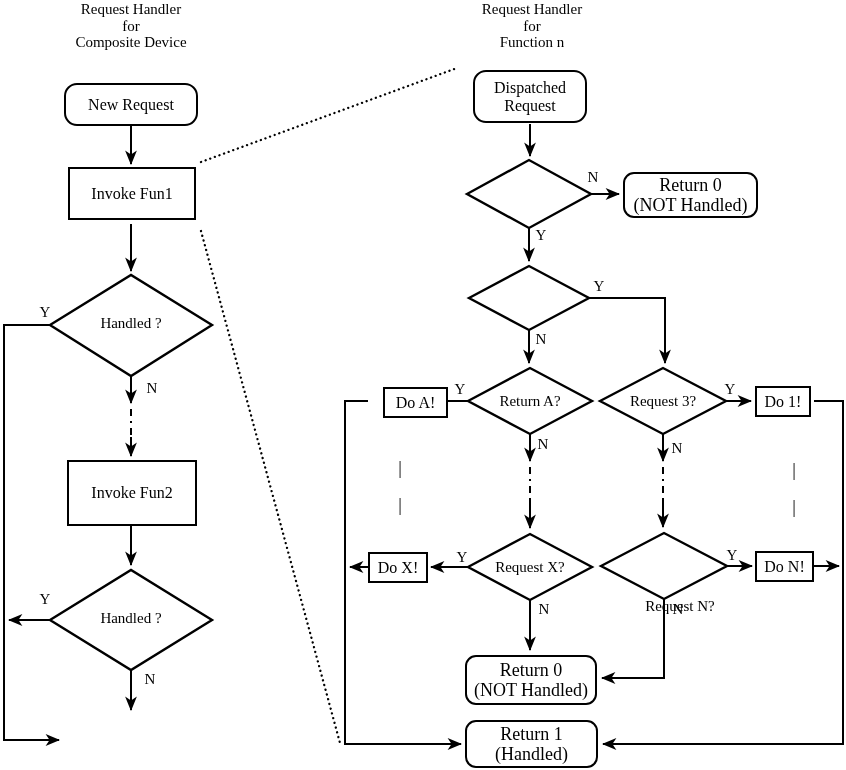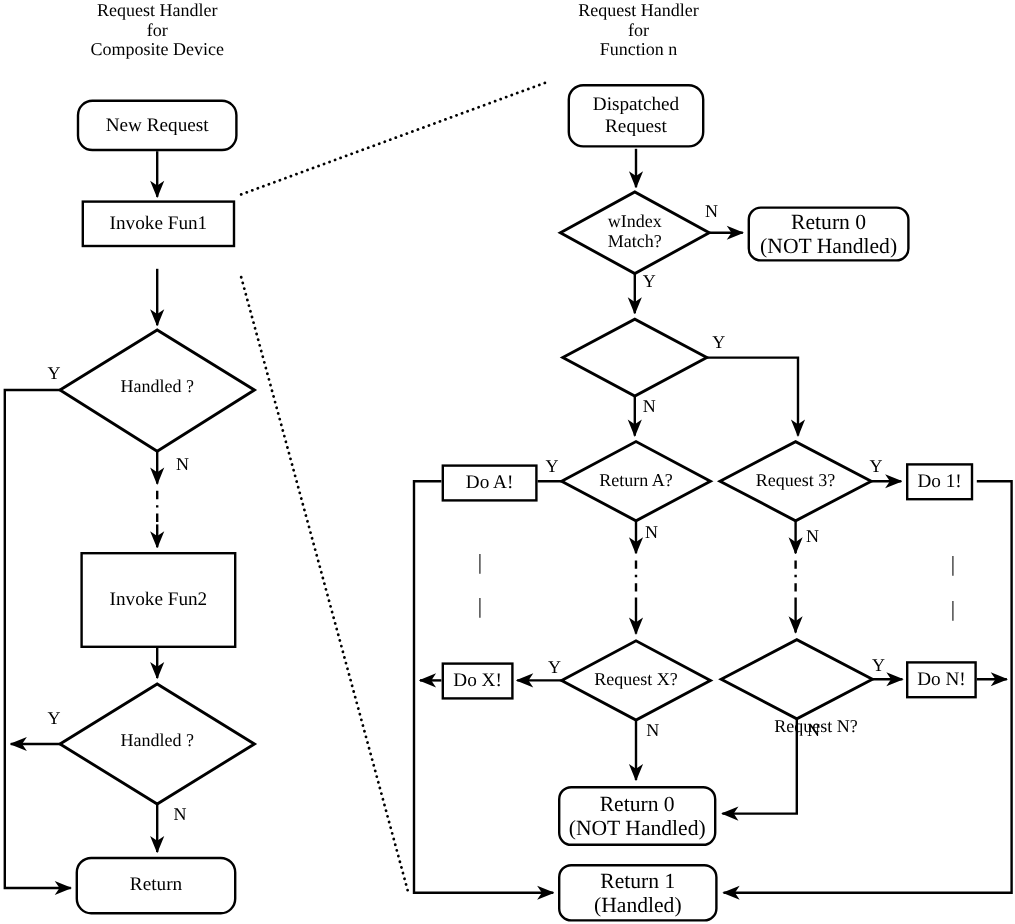--- a/index.html
+++ b/index.html
@@ -95,47 +95,44 @@
   </svg>
 
   <div class="title" style="left:28px; top:1px; width:206px;">Request Handler
 for
 Composite Device</div>
   <div class="title" style="left:430px; top:1px; width:204px;">Request Handler
 for
 Function n</div>
 
   <div class="node round" style="left:64px; top:83px; width:134px; height:43px;">New Request</div>
-  <div class="node rect" style="left:68px; top:167px; width:128px; height:39px;">Invoke Fun1</div>
-  <div class="node rect" style="left:67px; top:460px; width:130px; height:80px;">Invoke Fun2</div>
-  <div class="node round" style="left:63px; top:714px; width:134px; height:48px;">Return</div>
+  <div class="node rect" style="left:68px; top:167px; width:128px; height:53px;">Invoke Fun1</div>
+  <div class="node rect" style="left:67px; top:460px; width:130px; height:66px;">Invoke Fun2</div>
 
   <div class="dlab" style="left:61px; top:315px; width:140px;">Handled ?</div>
   <div class="dlab" style="left:61px; top:610px; width:140px;">Handled ?</div>
 
   <div class="lbl" style="left:34px; top:304px;">Y</div>
   <div class="lbl" style="left:141px; top:380px;">N</div>
   <div class="lbl" style="left:34px; top:591px;">Y</div>
   <div class="lbl" style="left:139px; top:671px;">N</div>
 
   <div class="node round" style="left:473px; top:70px; width:114px; height:53px;">Dispatched
 Request</div>
   <div class="node round fs15" style="left:623px; top:172px; width:135px; height:46px; border-radius:11px;">Return 0
 (NOT Handled)</div>
-  <div class="node rect" style="left:368px; top:387px; width:80px; height:31px;">Do A!</div>
+  <div class="node rect" style="left:383px; top:387px; width:65px; height:31px;">Do A!</div>
   <div class="node rect" style="left:368px; top:552px; width:60px; height:31px;">Do X!</div>
   <div class="node rect" style="left:755px; top:386px; width:56px; height:31px;">Do 1!</div>
   <div class="node rect" style="left:755px; top:551px; width:59px; height:31px;">Do N!</div>
   <div class="node round fs15" style="left:465px; top:655px; width:132px; height:50px; border-radius:11px;">Return 0
 (NOT Handled)</div>
   <div class="node round fs15" style="left:465px; top:720px; width:133px; height:48px; border-radius:11px;">Return 1
 (Handled)</div>
 
-  <div class="dlab" style="left:469px; top:177px; width:120px;">wIndex
-Match?</div>
   <div class="dlab" style="left:460px; top:393px; width:140px;">Return A?</div>
   <div class="dlab" style="left:460px; top:559px; width:140px;">Request X?</div>
   <div class="dlab" style="left:593px; top:393px; width:140px;">Request 3?</div>
   <div class="dlab" style="left:610px; top:558px; width:140px;margin-top:40px;">Request N?</div>
 
   <div class="lbl" style="left:582px; top:169px;">N</div>
   <div class="lbl" style="left:530px; top:227px;">Y</div>
   <div class="lbl" style="left:588px; top:278px;">Y</div>
   <div class="lbl" style="left:530px; top:331px;">N</div>
   <div class="lbl" style="left:449px; top:381px;">Y</div>

